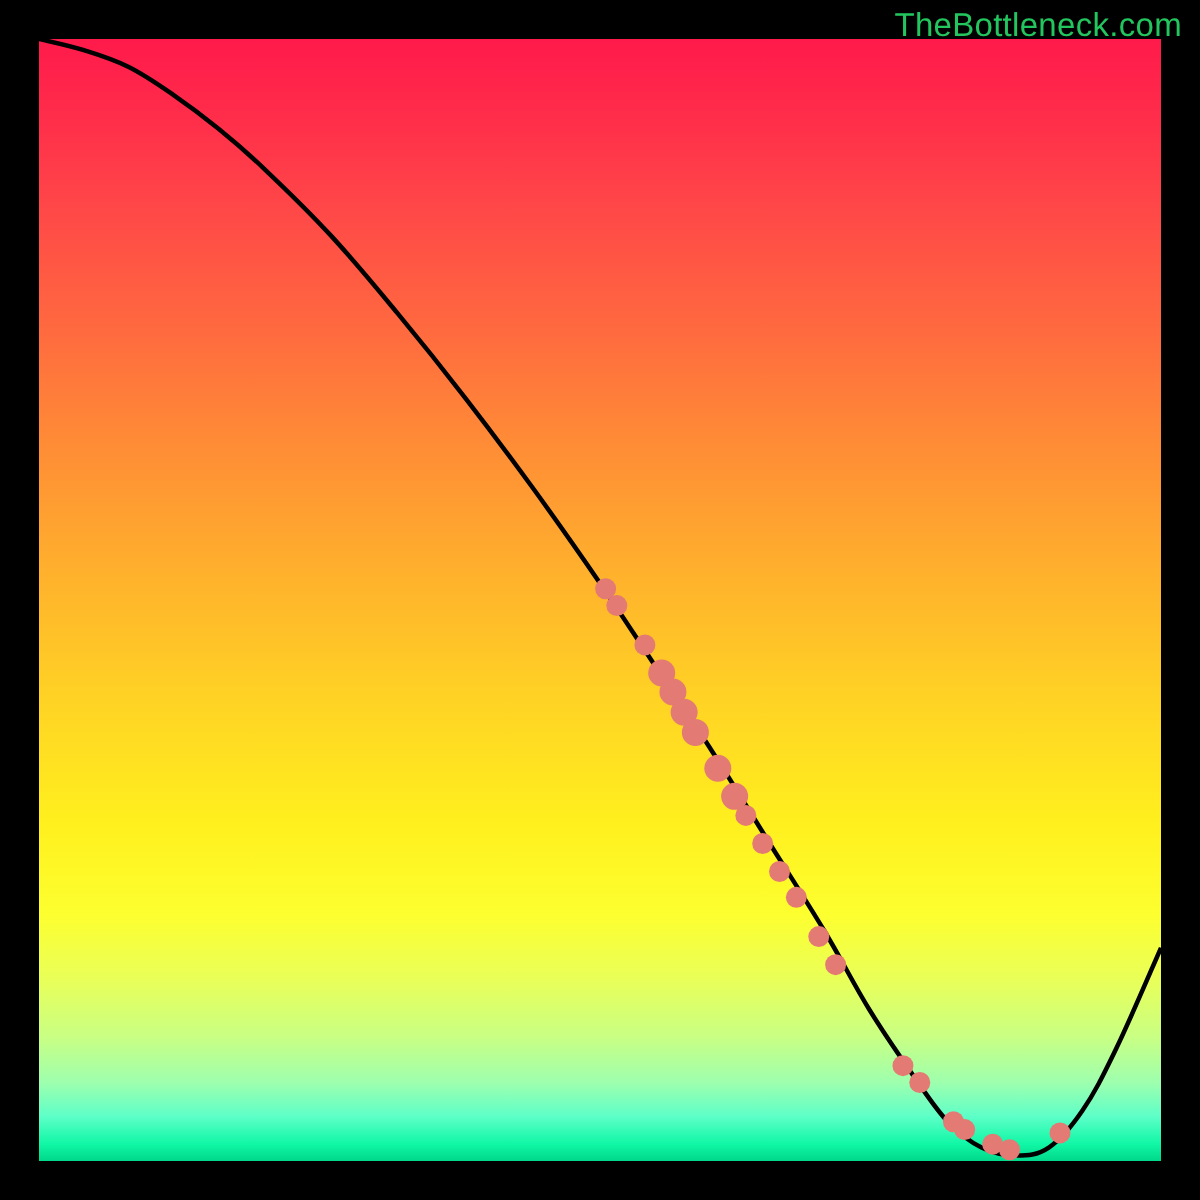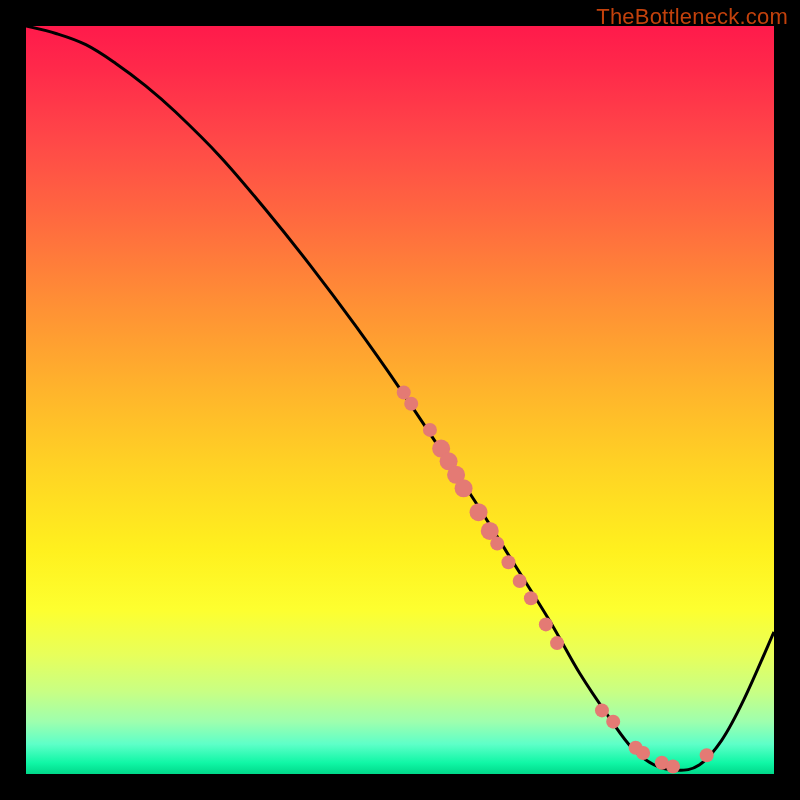--- a/index.html
+++ b/index.html
@@ -46,21 +46,21 @@
     left: 0;
     top: 0;
     width: 748px;
     height: 748px;
     pointer-events: none;
   }
   .watermark {
     position: absolute;
     top: 4px;
     right: 12px;
-    color: #c2410c;
+    color: #22c55e;
     font-size: 22px;
     letter-spacing: 0.2px;
     font-weight: 500;
   }
 </style>
 </head>
 <body>
 
 <div class="stage">
   <div class="watermark">TheBottleneck.com</div>

